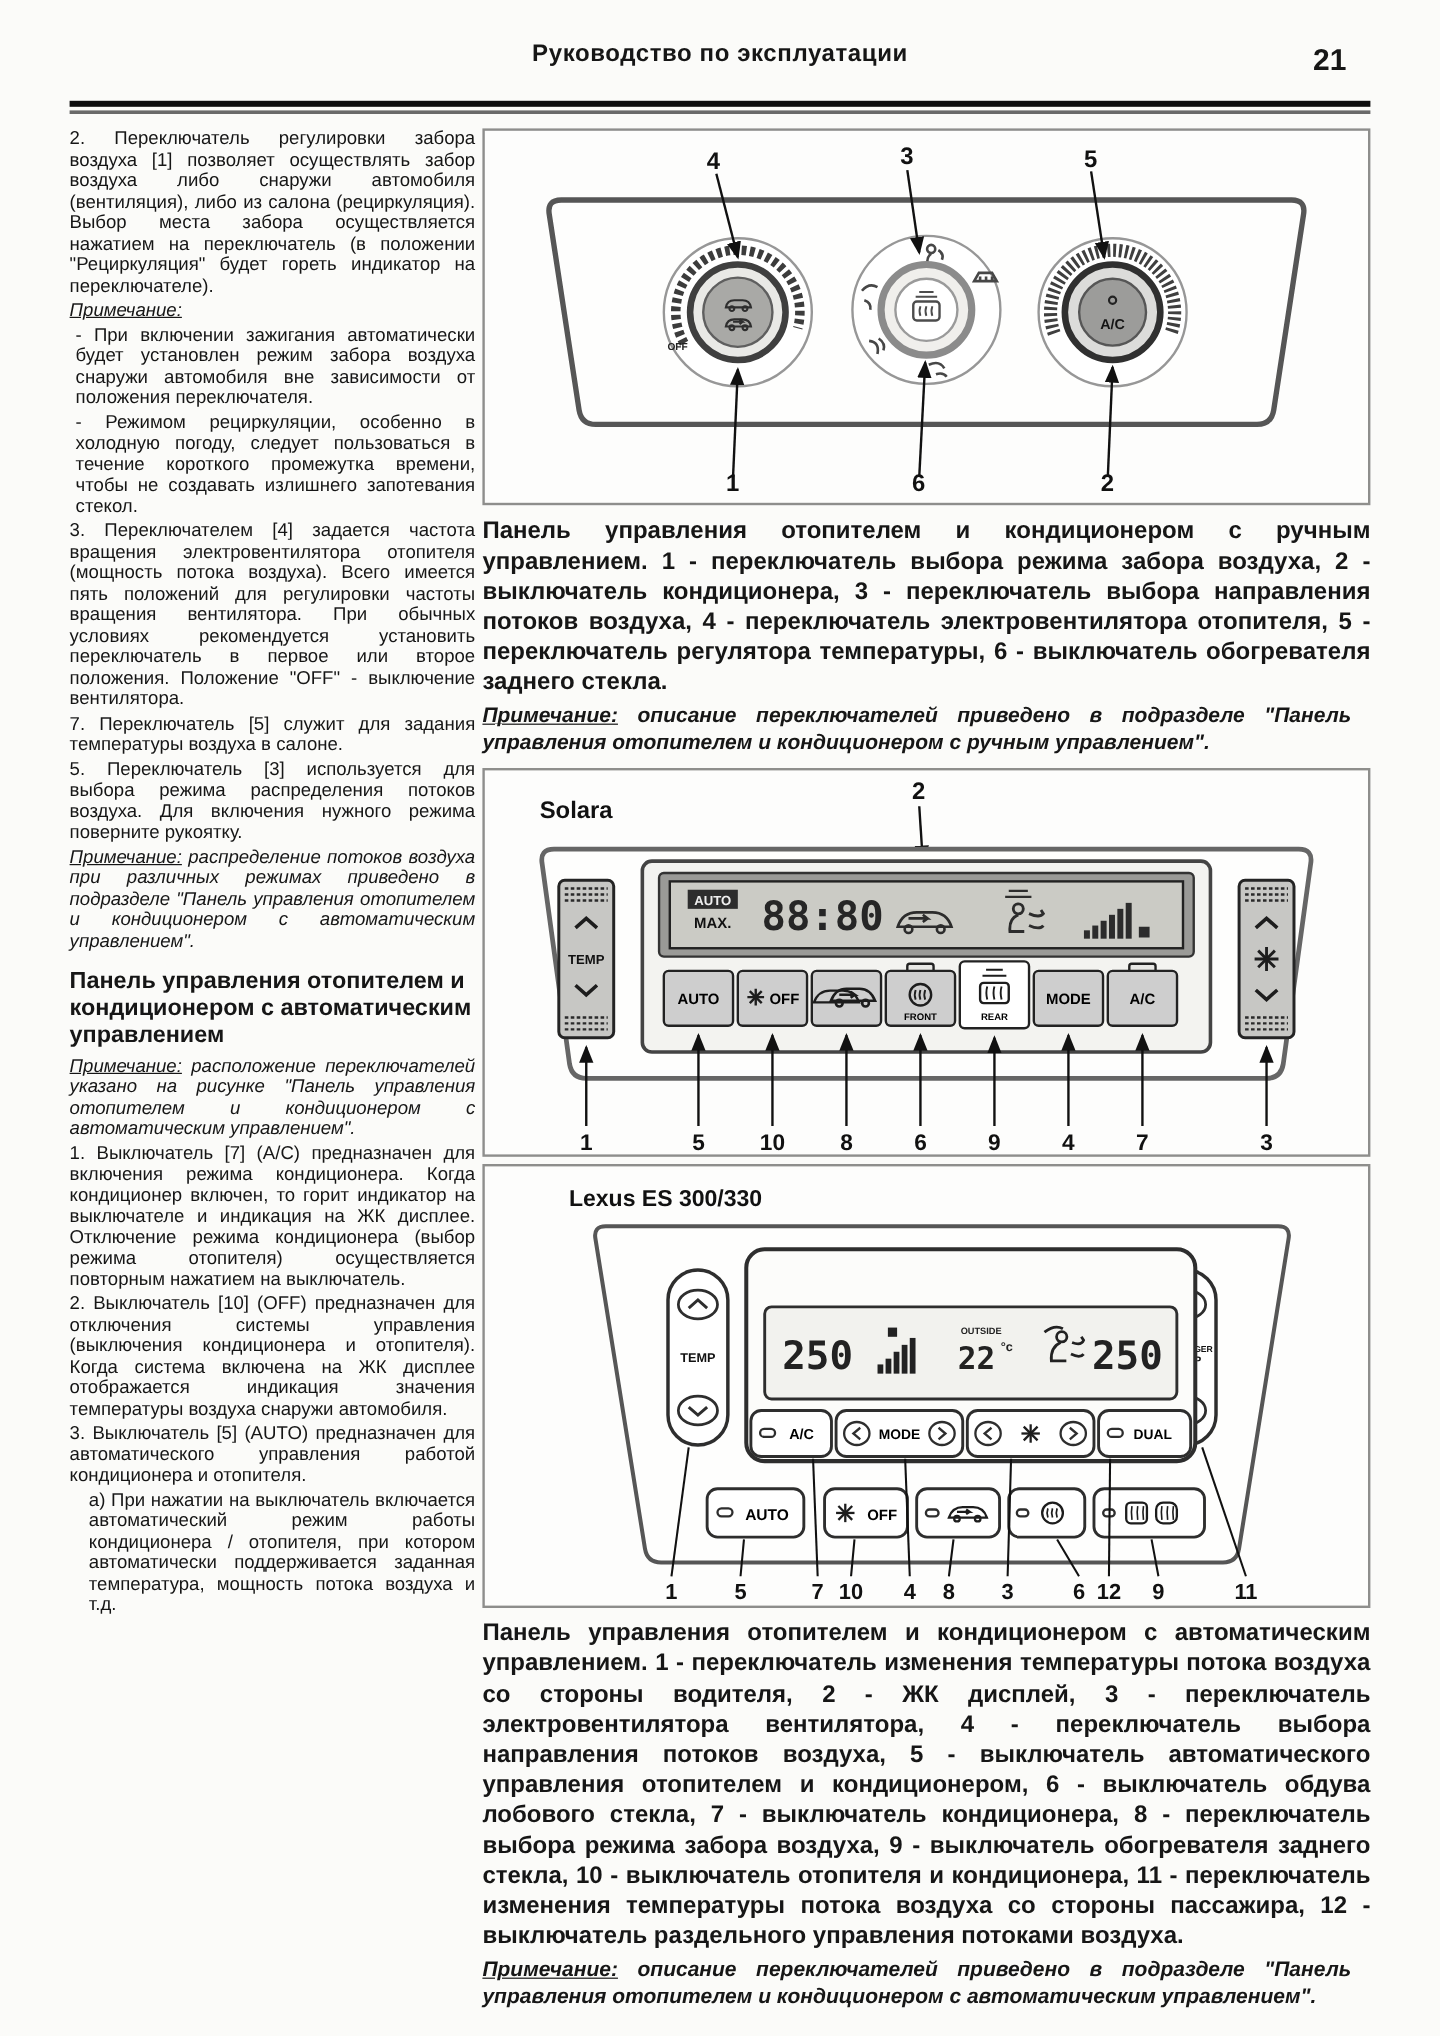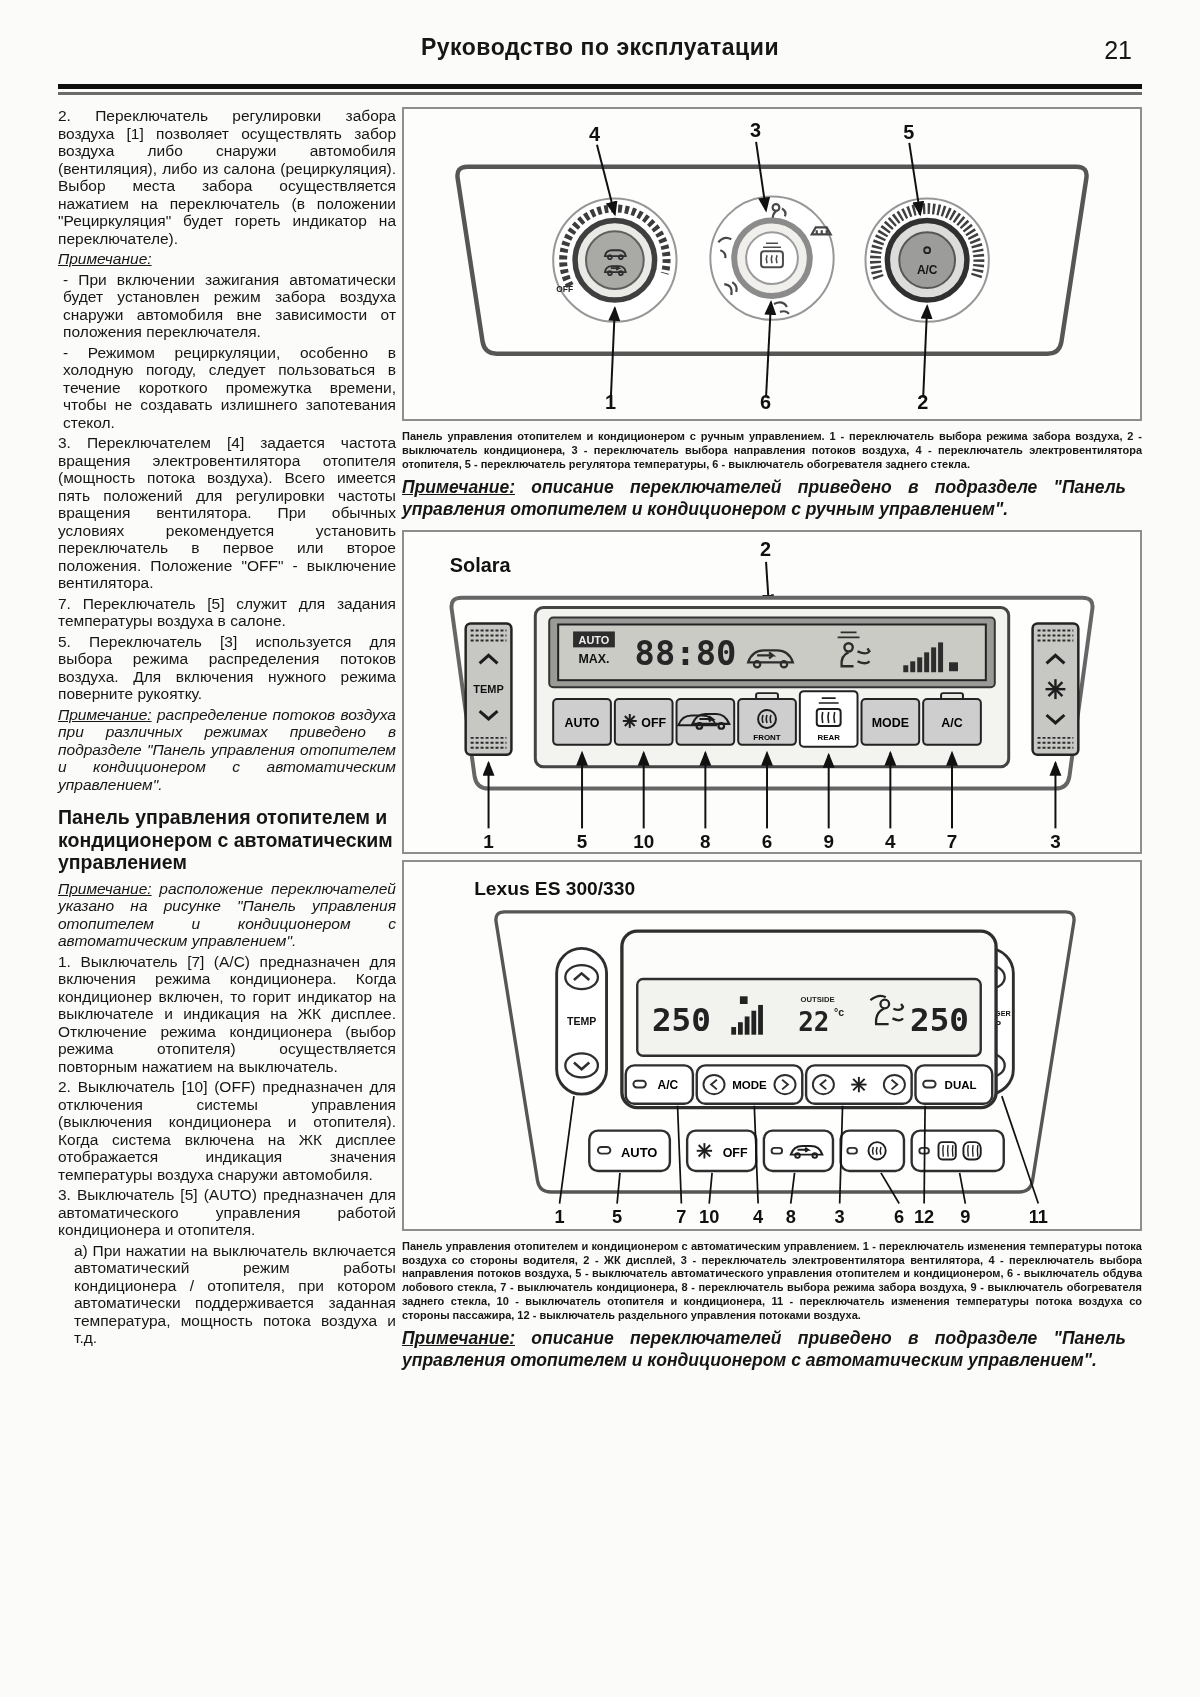--- a/index.html
+++ b/index.html
@@ -1,34 +1,34 @@
 <!DOCTYPE html>
 <html><head>
 <meta charset="utf-8">
 <style>
   html,body{margin:0;padding:0;background:#d8d8d4;}
   .page{width:1200px;height:1697px;margin:0 auto;background:#fbfbf9;box-sizing:border-box;
         padding:34px 58px 0 58px;position:relative;font-family:"Liberation Sans",sans-serif;color:#161616;overflow:hidden;}
   .hdr{position:relative;height:46px;}
-  .hdr h1{margin:0;font-size:23px;font-weight:700;text-align:center;letter-spacing:.5px;}
-  .hdr .pageno{position:absolute;right:10px;top:2px;font-size:25px;font-weight:400;}
+  .hdr h1{margin:0;font-size:20px;font-weight:700;text-align:center;letter-spacing:.5px;}
+  .hdr .pageno{position:absolute;right:20px;top:2px;font-size:25px;font-weight:700;}
   .rule1{height:5px;background:#0e0e0e;margin-top:4px;}
   .rule2{height:3px;background:#6a6a6a;margin-top:3px;}
   .cols{display:flex;gap:6px;margin-top:12px;}
   .col-left{width:338px;flex:none;}
   .col-right{flex:1;min-width:0;}
   .p{font-size:15.5px;line-height:1.13;text-align:justify;margin:0 0 3px 0;}
   .it{font-style:italic;}
   .note-item{margin:0 0 3px 0;padding-left:5px;text-align:justify;font-size:15.5px;line-height:1.13;}
   .nlabel{font-style:italic;text-decoration:underline;}
   .sub{padding-left:16px;}
   h2.section{font-size:19.5px;font-weight:700;line-height:1.16;margin:13px 0 6px 0;}
   .figbox{border:2px solid #8e8e8c;background:#fdfdfc;box-sizing:border-box;}
   .figbox svg{display:block;width:100%;height:auto;}
-  .cap{font-weight:700;font-size:11px;line-height:1.26;text-align:justify;margin:9px 0 0 0;}
+  .cap{font-weight:700;font-size:20px;line-height:1.26;text-align:justify;margin:9px 0 0 0;}
   .cap-note{font-weight:700;font-style:italic;font-size:17.5px;line-height:1.26;text-align:justify;margin:4px 16px 10px 0;}
   .mt6{margin-top:6px;padding-left:26px;}
   svg text{font-family:"Liberation Sans",sans-serif;}
   .seg{font-family:"DejaVu Sans Mono",monospace;font-weight:700;}
 </style>
 </head>
 <body>
 
 <div class="page">
 

